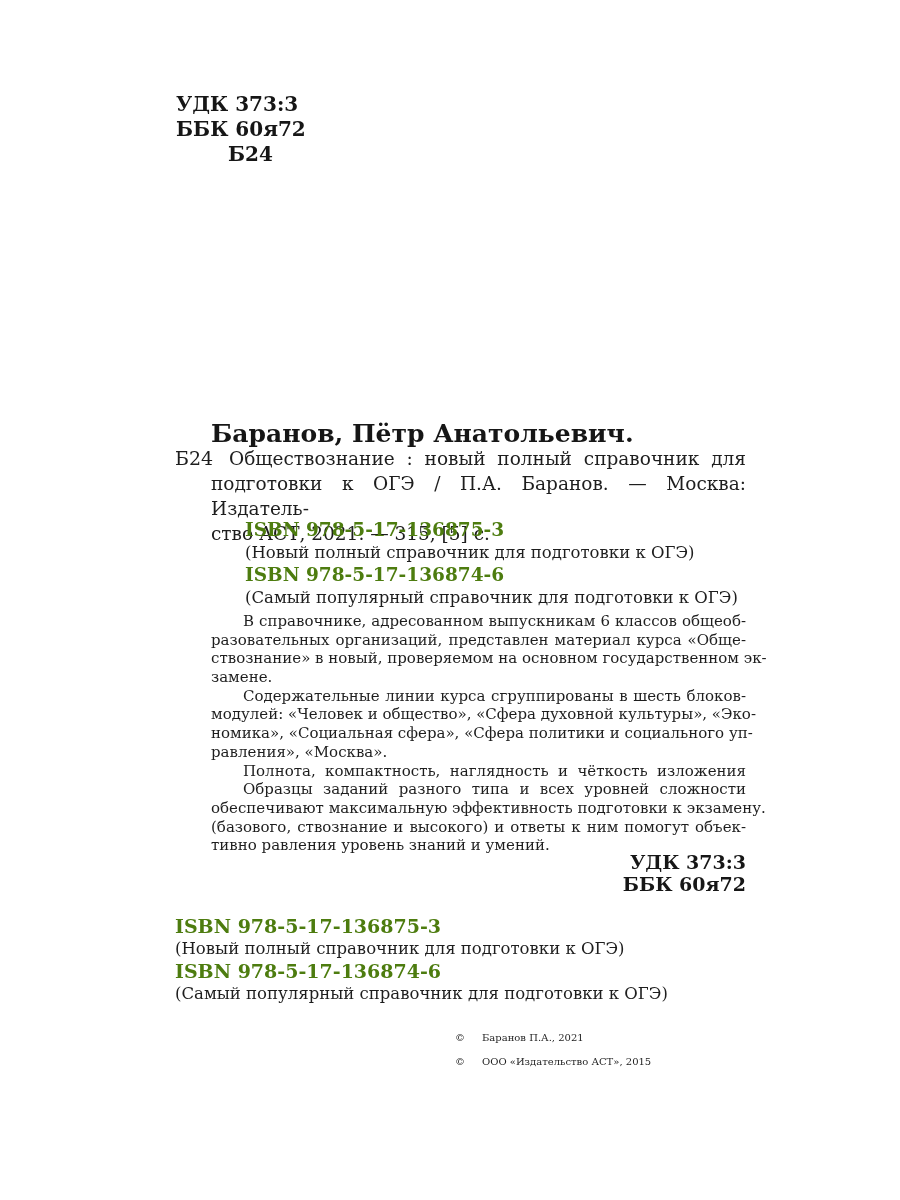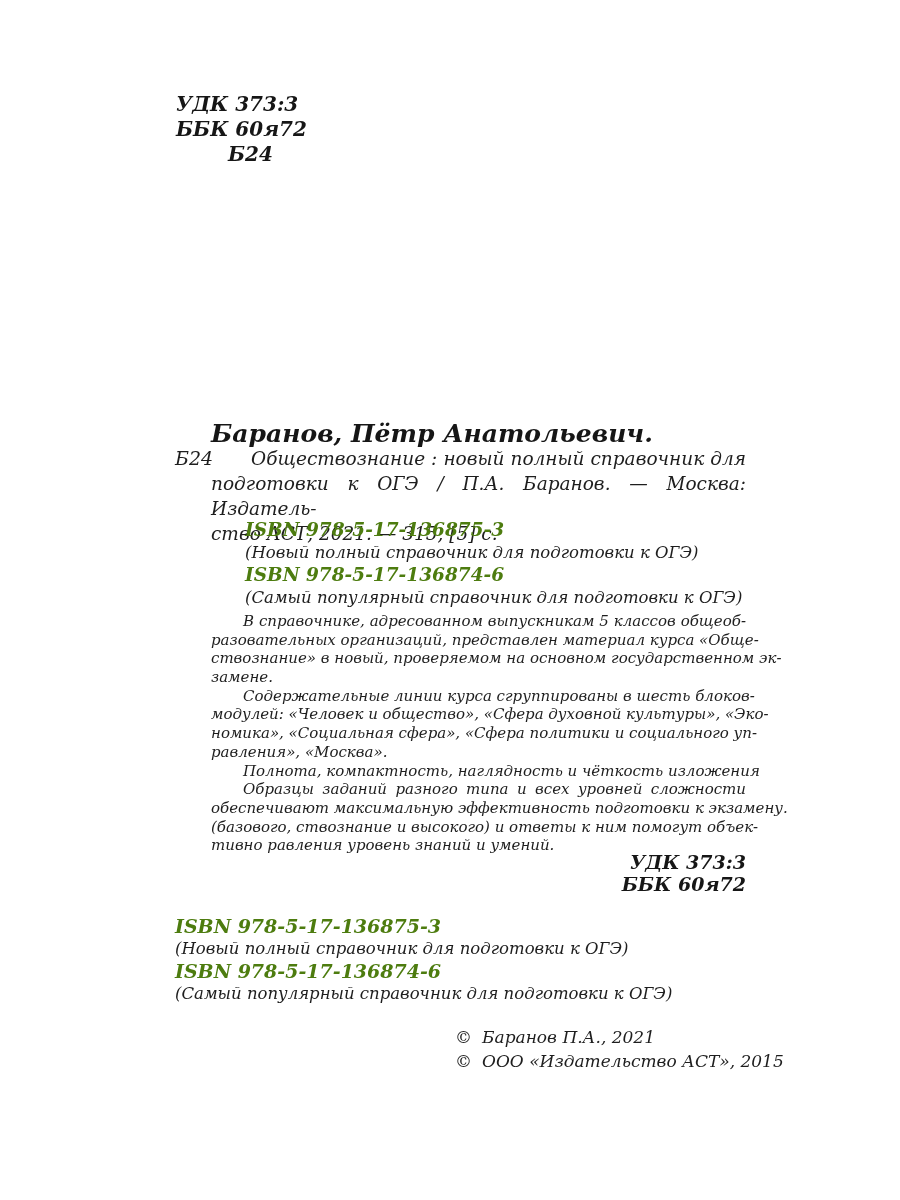--- a/index.html
+++ b/index.html
@@ -5,53 +5,53 @@
   html,body{margin:0;padding:0;background:#e8e8e8;}
   .page{
     position:relative;
     width:900px;height:1200px;
     background:#ffffff;
     font-family:"DejaVu Serif","Liberation Serif",serif;
     color:#1e1e1e;
     overflow:hidden;
     margin:0 auto;
   }
-  .abs{position:absolute;font-style:italic;}
+  .abs{position:absolute;}
 
   
   .top-codes{left:176px;top:92px;font-weight:bold;font-size:20px;line-height:25px;color:#161616;}
   .top-codes .code-line3{padding-left:52px;}
 
   
   .author{left:211px;top:421px;font-weight:bold;font-size:25px;line-height:25px;color:#161616;}
   .card-code{left:175px;top:446px;font-size:19px;line-height:25px;}
   .entry{left:211px;top:446px;width:535px;font-size:18.5px;line-height:25px;}
   .entry .l{text-align:justify;text-align-last:justify;}
-  .entry .l.first{padding-left:40px;}
+  .entry .l.first{padding-left:18px;}
   .entry .l.last{text-align:right;text-align-last:left;}
 
   .card-isbn{left:245px;top:519px;width:501px;}
   .isbn-line{font-weight:bold;font-size:18.5px;line-height:22.5px;height:22.5px;color:#4d7c0f;}
   .series-line{font-size:16.5px;line-height:22.5px;height:22.5px;}
 
   
   .annotation{left:211px;top:612px;width:535px;font-size:15px;line-height:18.7px;}
   .annotation .a{height:18.7px;text-align:justify;text-align-last:justify;white-space:nowrap;}
   .annotation .a.indent{padding-left:32px;}
   .annotation .a.plast{text-align:right;text-align-last:left;}
 
   
   .bottom-codes{right:154px;top:852px;text-align:right;font-weight:bold;font-size:19px;line-height:21.5px;color:#161616;}
 
   
   .isbn-block{left:175px;top:915px;}
   .isbn-block .isbn-line{font-size:19px;}
 
   
-  .copyright{left:455px;top:1026px;font-size:17px;line-height:23.5px;}
+  .copyright{left:455px;top:1026px;font-size:10px;line-height:23.5px;}
   .copyright .c-sign{display:inline-block;width:27px;}
 </style>
 </head>
 <body>
 
 <div class="page">
 
   <div class="abs top-codes">
     <div>УДК 373:3</div>
     <div>ББК 60я72</div>
@@ -69,21 +69,21 @@
   </div>
 
   <div class="abs card-isbn">
     <div class="isbn-line">ISBN 978-5-17-136875-3</div>
     <div class="series-line">(Новый полный справочник для подготовки к ОГЭ)</div>
     <div class="isbn-line">ISBN 978-5-17-136874-6</div>
     <div class="series-line">(Самый популярный справочник для подготовки к ОГЭ)</div>
   </div>
 
   <div class="abs annotation">
-    <div class="a indent">В справочнике, адресованном выпускникам 5 классов общеоб-</div>
+    <div class="a indent">В справочнике, адресованном выпускникам 6 классов общеоб-</div>
     <div class="a">разовательных организаций, представлен материал курса «Обще-</div>
     <div class="a">ствознание» в новый, проверяемом на основном государственном эк-</div>
     <div class="a plast">замене.</div>
     <div class="a indent">Содержательные линии курса сгруппированы в шесть блоков-</div>
     <div class="a">модулей: «Человек и общество», «Сфера духовной культуры», «Эко-</div>
     <div class="a">номика», «Социальная сфера», «Сфера политики и социального уп-</div>
     <div class="a plast">равления», «Москва».</div>
     <div class="a indent">Полнота, компактность, наглядность и чёткость изложения</div>
     <div class="a indent">Образцы заданий разного типа и всех уровней сложности</div>
     <div class="a plast">обеспечивают максимальную эффективность подготовки к экзамену.</div>

